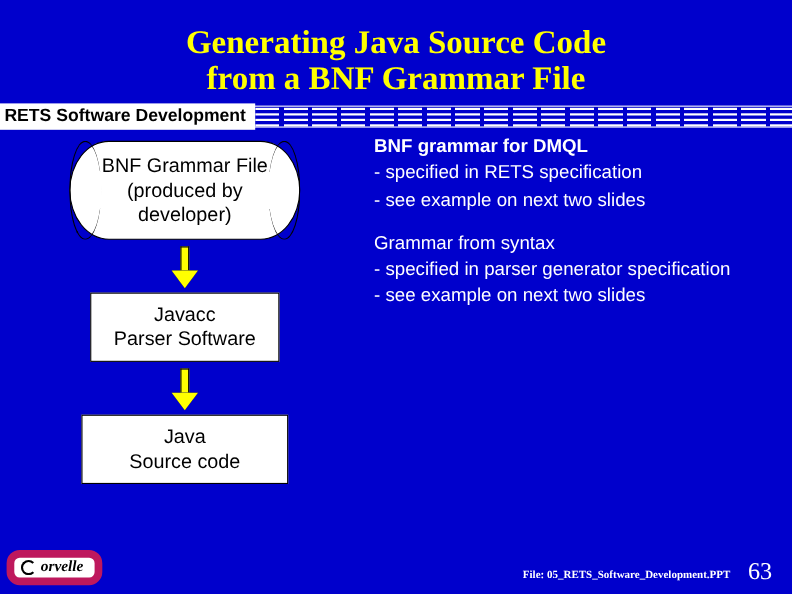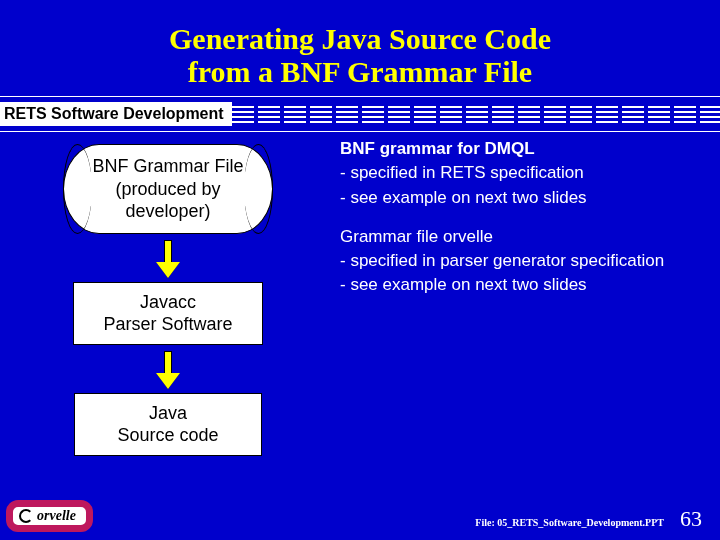--- a/index.html
+++ b/index.html
@@ -16,21 +16,21 @@
     font-weight: bold;
     font-size: 30px;
     line-height: 1.1;
     padding-top: 6px;
     margin-top: 16px;
   }
   .subtitle-bar {
     margin-top: 8px;
     display: flex;
     align-items: center;
-    height: 36px;
+    height: 20px;
     position: relative;
   }
   .subtitle-label {
     background: #ffffff;
     color: #000;
     font-weight: bold;
     font-size: 16px;
     padding: 3px 8px 3px 4px;
     white-space: nowrap;
   }
@@ -112,21 +112,21 @@
     border-bottom: none;
   }
   .arrow-head {
     width: 0; height: 0;
     border-left: 12px solid transparent;
     border-right: 12px solid transparent;
     border-top: 16px solid #ffff00;
     filter: drop-shadow(0 0 0.5px #000);
   }
   .box-rect {
-    width: 190px;
+    width: 172px;
   }
   .bullets {
     position: absolute;
     left: 340px;
     top: 6px;
     width: 360px;
     color: #ffffff;
     font-size: 17px;
     line-height: 1.25;
   }
@@ -232,21 +232,21 @@
     </div>
   </div>
 
   <div class="bullets">
     <div class="group">
       <p class="lead">BNF grammar for DMQL</p>
       <p>- specified in RETS specification</p>
       <p>- see example on next two slides</p>
     </div>
     <div class="group">
-      <p>Grammar file orvelle</p>
+      <p>Grammar from syntax</p>
       <p>- specified in parser generator specification</p>
       <p>- see example on next two slides</p>
     </div>
   </div>
 
 </div>
 
 <div class="footer">
   <div class="logo">
     <div class="logo-c"></div>

